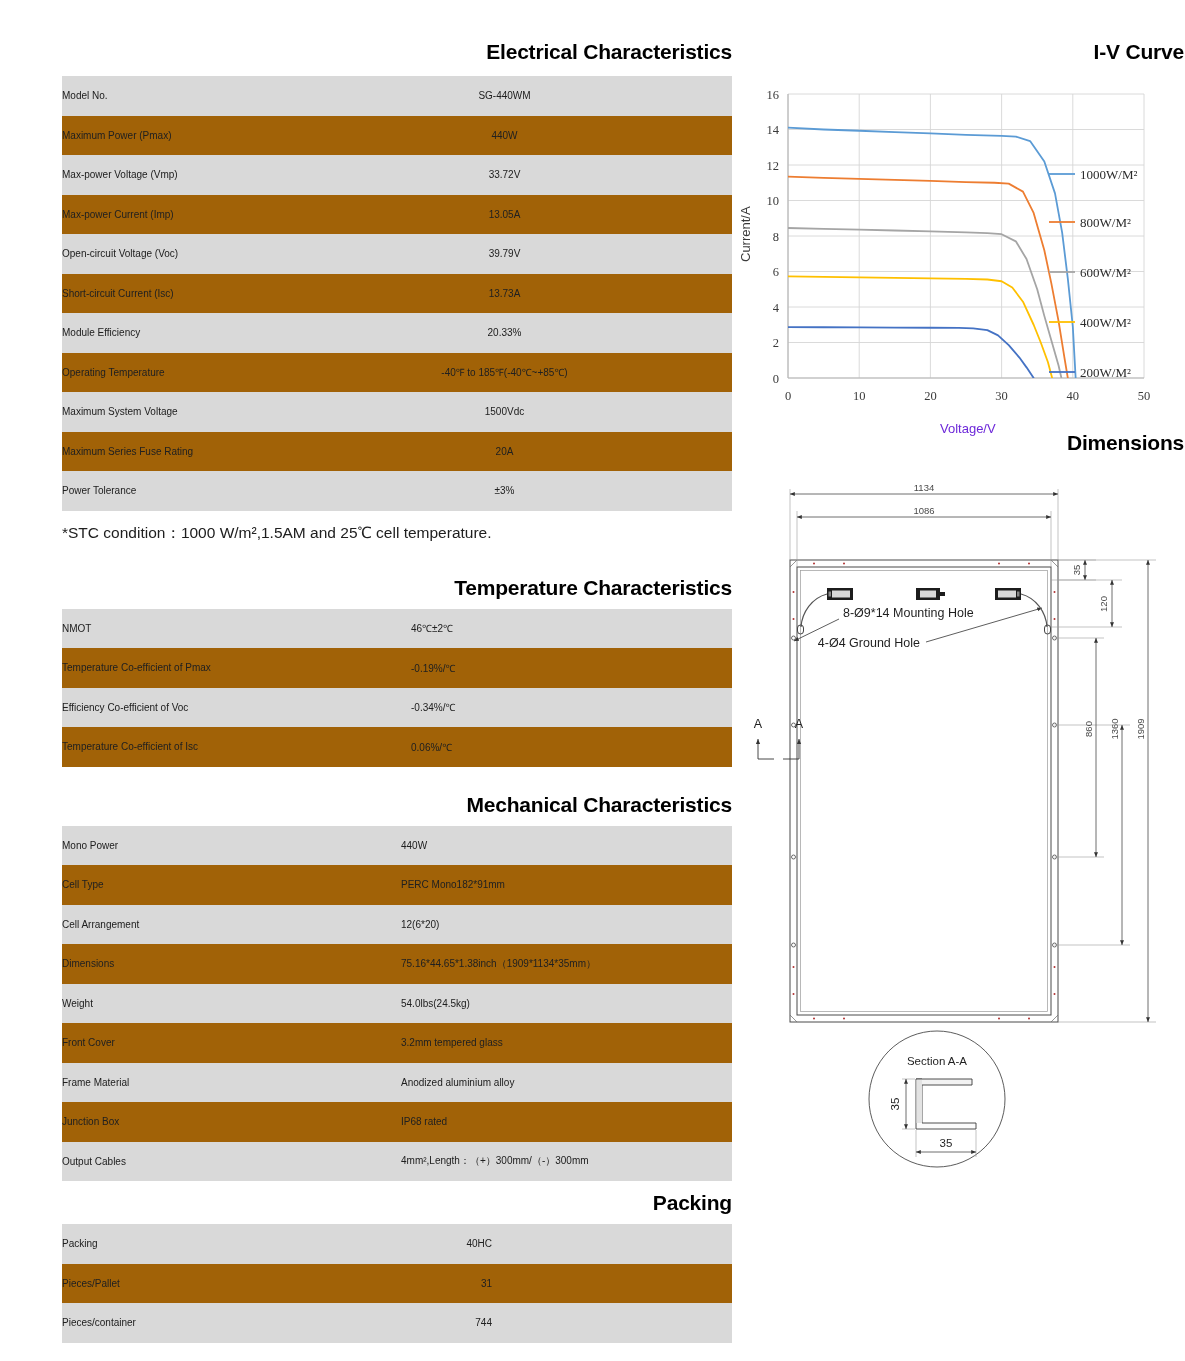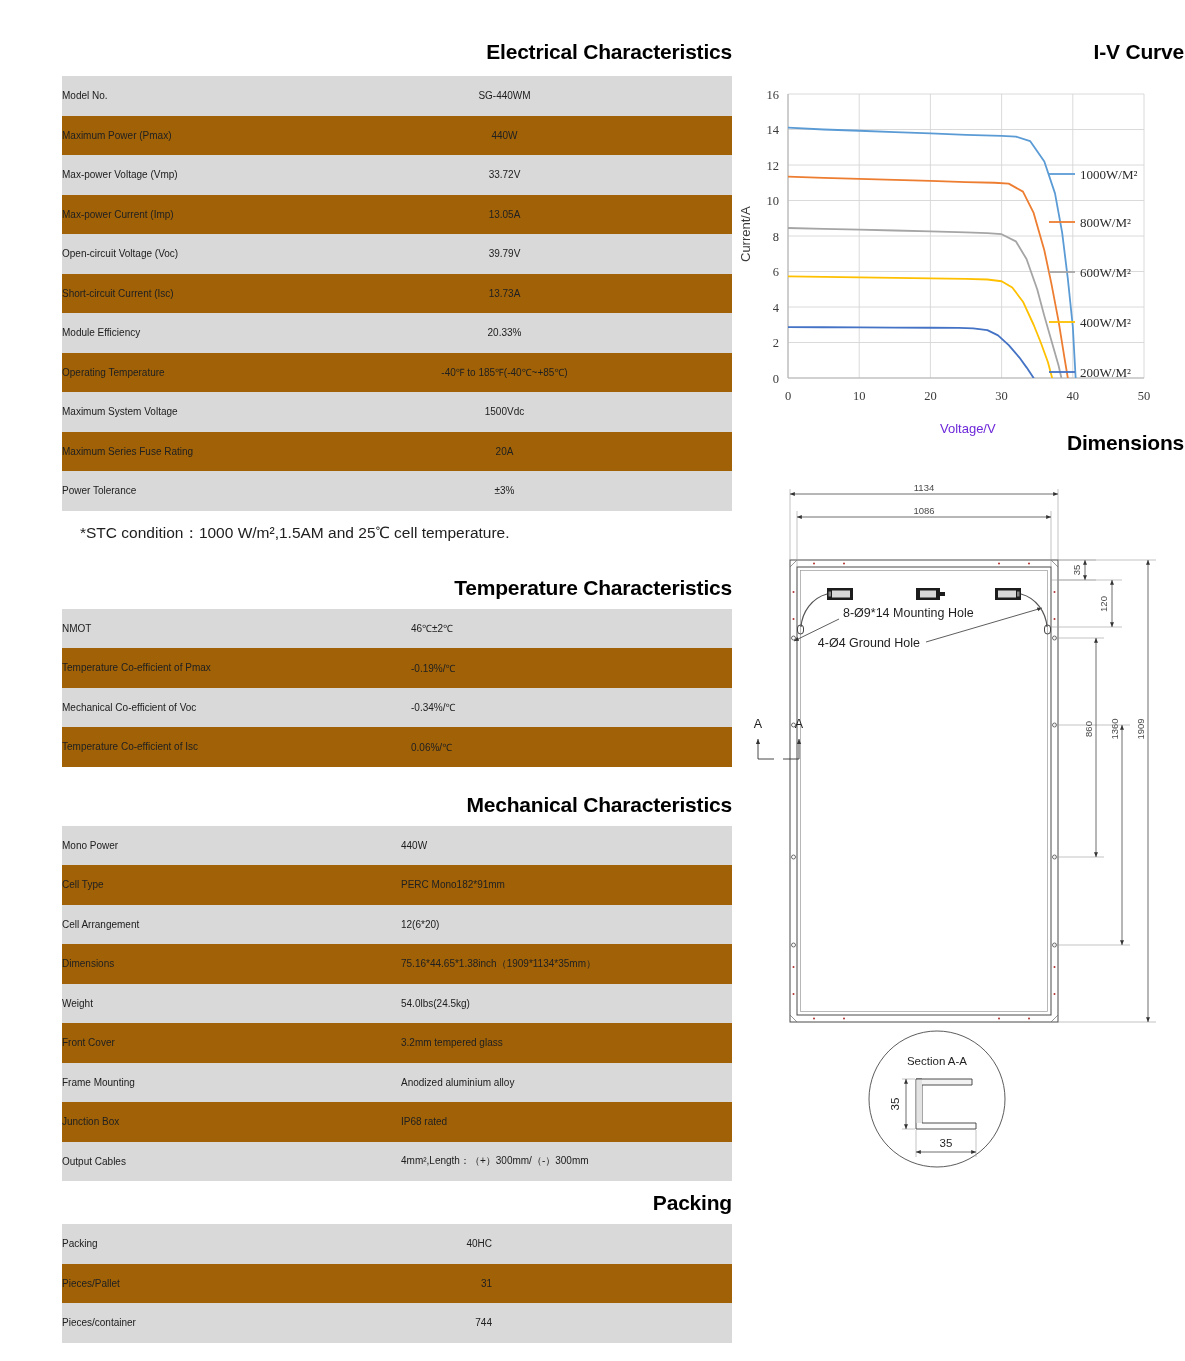--- a/index.html
+++ b/index.html
@@ -33,21 +33,21 @@
   table.spec tr.even td { background:#a16207; }
   td.k { padding-left:8px; }
   
   .tbl-electrical td.v { text-align:center; padding-right:120px; }
   
   .tbl-temp td.v { text-align:left; padding-left:14px; }
   .tbl-mech td.v { text-align:left; padding-left:4px; }
   .tbl-pack td.v { text-align:right; padding-right:240px; }
 
   .note {
-    font-size:15.5px; color:#202020; margin:12px 0 0 18px; white-space:nowrap;
+    font-size:15.5px; color:#202020; margin:12px 0 0 0; white-space:nowrap;
   }
 
   
   .right-col { position:absolute; left:744px; top:40px; width:440px; }
 
   
   .chart-wrap { position:relative; width:440px; height:355px; margin-top:10px; }
   .chart-svg { display:block; }
   .axis-title-y {
     position:absolute; left:-6px; top:186px;
@@ -135,21 +135,21 @@
       <tbody>
         <tr class="odd">
             <td class="k">NMOT</td>
             <td class="v">46℃±2℃</td>
           </tr>
         <tr class="even">
             <td class="k">Temperature Co-efficient of Pmax</td>
             <td class="v">-0.19%/℃</td>
           </tr>
         <tr class="odd">
-            <td class="k">Mechanical Co-efficient of Voc</td>
+            <td class="k">Efficiency Co-efficient of Voc</td>
             <td class="v">-0.34%/℃</td>
           </tr>
         <tr class="even">
             <td class="k">Temperature Co-efficient of Isc</td>
             <td class="v">0.06%/℃</td>
           </tr>
       </tbody>
     </table>
 
     <h2 class="section-title tight" style="margin-top:26px;">Mechanical Characteristics</h2>
@@ -174,21 +174,21 @@
           </tr>
         <tr class="odd">
             <td class="k">Weight</td>
             <td class="v">54.0lbs(24.5kg)</td>
           </tr>
         <tr class="even">
             <td class="k">Front Cover</td>
             <td class="v">3.2mm tempered glass</td>
           </tr>
         <tr class="odd">
-            <td class="k">Frame Mounting</td>
+            <td class="k">Frame Material</td>
             <td class="v">Anodized aluminium alloy</td>
           </tr>
         <tr class="even">
             <td class="k">Junction Box</td>
             <td class="v">IP68 rated</td>
           </tr>
         <tr class="odd">
             <td class="k">Output Cables</td>
             <td class="v">4mm²,Length：（+）300mm/（-）300mm</td>
           </tr>

